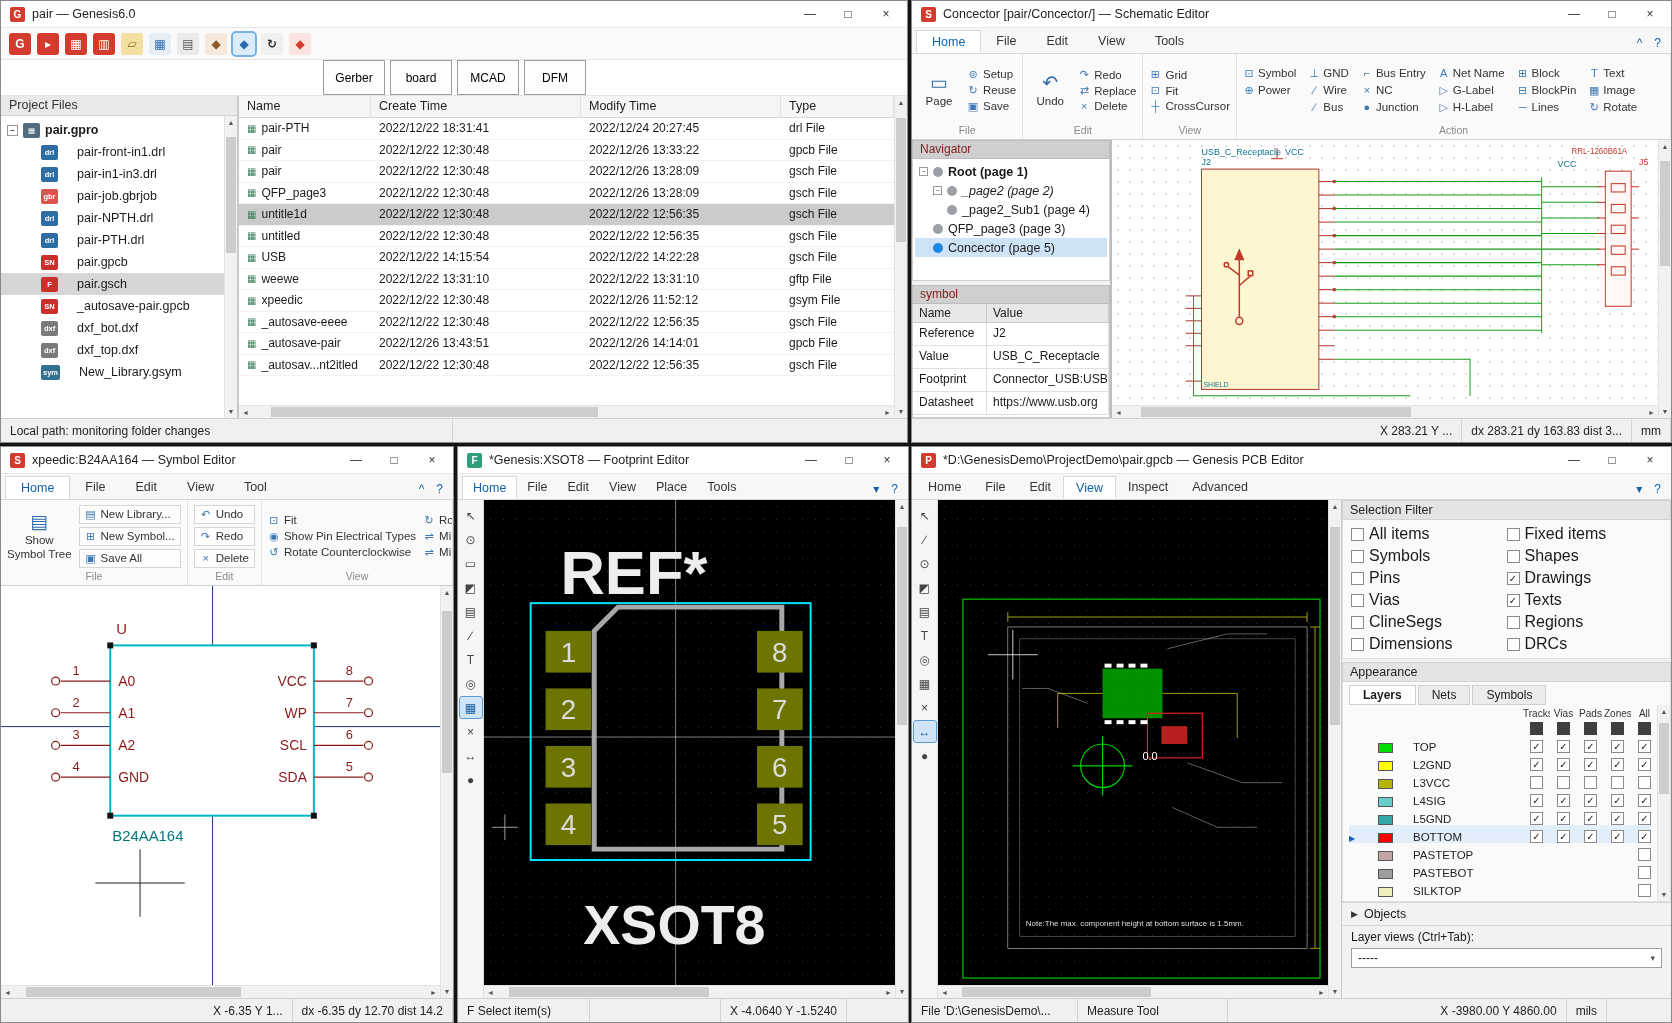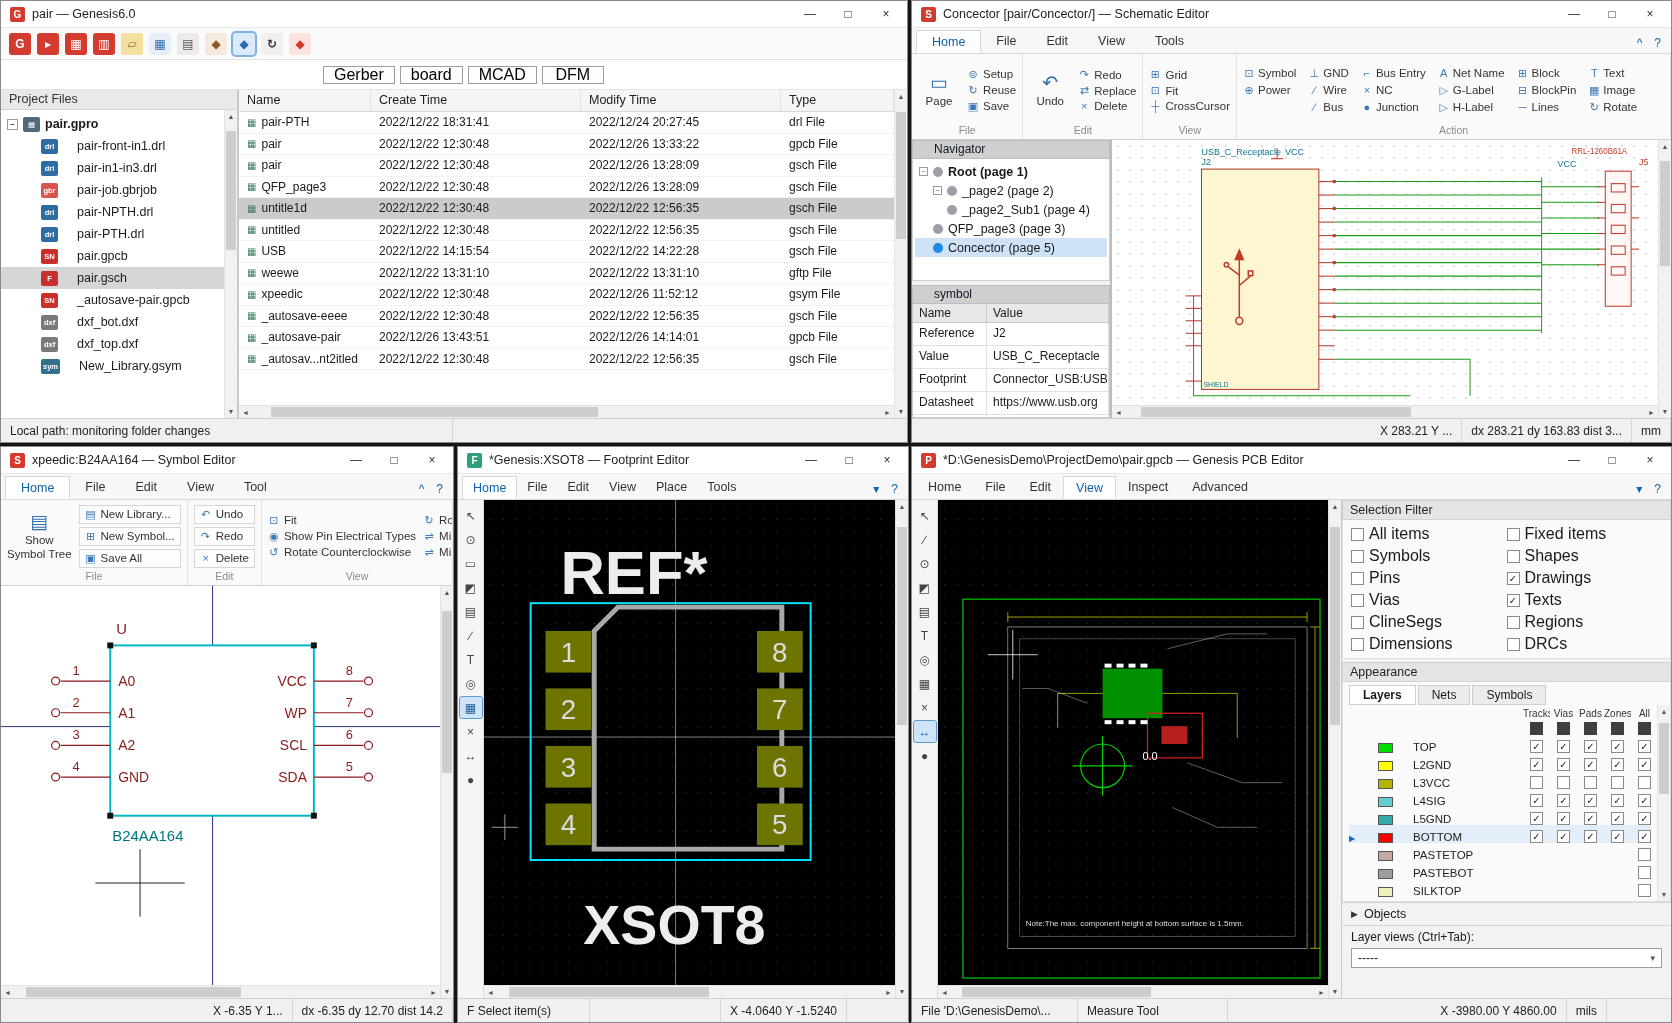--- a/index.html
+++ b/index.html
@@ -49,21 +49,21 @@
 .sic{color:#3d7ab5;font-size:11px;width:12px;text-align:center}
 .action-grid{display:grid;grid-template-columns:repeat(6,auto);column-gap:12px;row-gap:4px;align-content:center}
 .abtn{display:flex;gap:3px;align-items:center;font-size:11.5px;white-space:nowrap;color:#333}
 
 .pm-toolbar{flex:0 0 32px;background:#fafafa;display:flex;align-items:center;padding:0 8px;border-bottom:1px solid #e3e3e3}
 .tool-host{display:flex;gap:6px;align-items:center}
 .tool-icon{width:22px;height:22px;border-radius:3px;display:flex;align-items:center;justify-content:center;font-size:12px;font-weight:bold}
 .tool-icon.active{outline:2px solid #7ab0e2;background:#dcebf9}
 .pm-btnrow{flex:0 0 30px;background:#fff;display:flex;align-items:center;gap:5px;padding-left:322px;border-bottom:1px solid #e3e3e3}
 .pm-btn-host{display:flex;gap:5px}
-.pm-btn{min-width:62px;height:18px;border:1px solid #9d9d9d;background:#fdfdfd;font-size:16px;display:flex;align-items:center;justify-content:center;padding:0 10px}
+.pm-btn{min-width:62px;height:35px;border:1px solid #9d9d9d;background:#fdfdfd;font-size:12px;display:flex;align-items:center;justify-content:center;padding:0 10px}
 .pm-body{flex:1;display:flex;min-height:0}
 .pm-tree{flex:0 0 238px;border-right:2px solid #c9c9c9;display:flex;flex-direction:column;background:#fff;min-height:0}
 .pm-tree-header{flex:0 0 20px;background:#e9e9e9;border-bottom:1px solid #d2d2d2;font-size:12.5px;padding:2px 8px;color:#333}
 .tree-scroll{flex:1;display:flex;min-height:0}
 .tree-body{flex:1;padding:3px 0;overflow:hidden}
 .tree-row{display:flex;align-items:center;gap:19px;height:22px;padding-left:40px;font-size:12.5px;white-space:nowrap}
 .tree-row.selected{background:#d6d6d6}
 .tree-root-row{display:flex;align-items:center;gap:5px;height:22px;padding-left:6px;font-weight:bold;font-size:12.5px}
 .expander{width:11px;height:11px;border:1px solid #999;display:flex;align-items:center;justify-content:center;font-size:8px;color:#444;background:#fff;flex:0 0 auto}
 .badge{min-width:17px;height:15px;border-radius:2px;color:#fff;font-size:7.5px;font-weight:bold;display:flex;align-items:center;justify-content:center;padding:0 2px;flex:0 0 auto}
@@ -82,21 +82,21 @@
 .hscroll{flex:0 0 13px;background:#f1f1f1;border-top:1px solid #e3e3e3;display:flex;align-items:center}
 .sarrow{font-size:7px;color:#555;flex:0 0 13px;display:flex;align-items:center;justify-content:center;width:100%}
 .hscroll .sarrow{width:13px;height:100%;flex:0 0 13px}
 .strack{flex:1;width:100%;position:relative;height:100%}
 .sthumb{position:absolute;background:#cdcdcd}
 .vscroll .sthumb{left:1px;right:1px;top:3%;height:42%}
 .hscroll .sthumb{top:1px;bottom:1px;left:3%;width:52%}
 
 .sch-body{flex:1;display:flex;min-height:0}
 .sch-left{flex:0 0 200px;display:flex;flex-direction:column;border-right:2px solid #bdbdbd;min-height:0;background:#f2f2f2}
-.panel-header{flex:0 0 19px;background:#cfcfcf;font-size:12px;padding:1px 21px;color:#0f172a;border:1px solid #bdbdbd}
+.panel-header{flex:0 0 19px;background:#cfcfcf;font-size:12px;padding:1px 7px;color:#7f1d1d;border:1px solid #bdbdbd}
 .nav-body{flex:0 0 122px;background:#fff;border:1px solid #cfcfcf;border-top:none;overflow:hidden;padding:3px 2px}
 .nav-item{display:flex;align-items:center;gap:5px;height:19px;font-size:12.5px;white-space:nowrap}
 .nav-item.selected{background:#cfe3f7}
 .nav-item.bold .nav-label{font-weight:bold}
 .mini-exp{width:9px;height:9px;border:1px solid #9a9a9a;font-size:7px;display:none;align-items:center;justify-content:center;color:#444;flex:0 0 auto;background:#fff}
 .mini-exp.show{display:flex}
 .nav-dot{width:10px;height:10px;border-radius:50%;background:#9aa0a6;flex:0 0 auto}
 .nav-dot.blue{background:#1e88e5}
 .sym-panel{flex:1;display:flex;flex-direction:column;min-height:0;margin-top:4px}
 .prop-head{display:grid;grid-template-columns:74px 1fr;background:#e8e8e8;border:1px solid #c9c9c9;border-top:none}
@@ -612,21 +612,21 @@
       <div class="panel-header">Navigator</div>
       <div class="nav-body">
         <div>
 
             <div class="nav-item bold" style="padding-left: 4px;">
               <span class="mini-exp show">−</span>
               <span class="nav-dot"></span>
               <span class="nav-label">Root (page 1)</span>
             </div>
 
-            <div class="nav-item" style="padding-left: 18px;">
+            <div class="nav-item" style="padding-left: 18px; font-style: italic;">
               <span class="mini-exp show">−</span>
               <span class="nav-dot"></span>
               <span class="nav-label">_page2 (page 2)</span>
             </div>
 
             <div class="nav-item" style="padding-left: 32px;">
 
               <span class="nav-dot"></span>
               <span class="nav-label">_page2_Sub1 (page 4)</span>
             </div>

